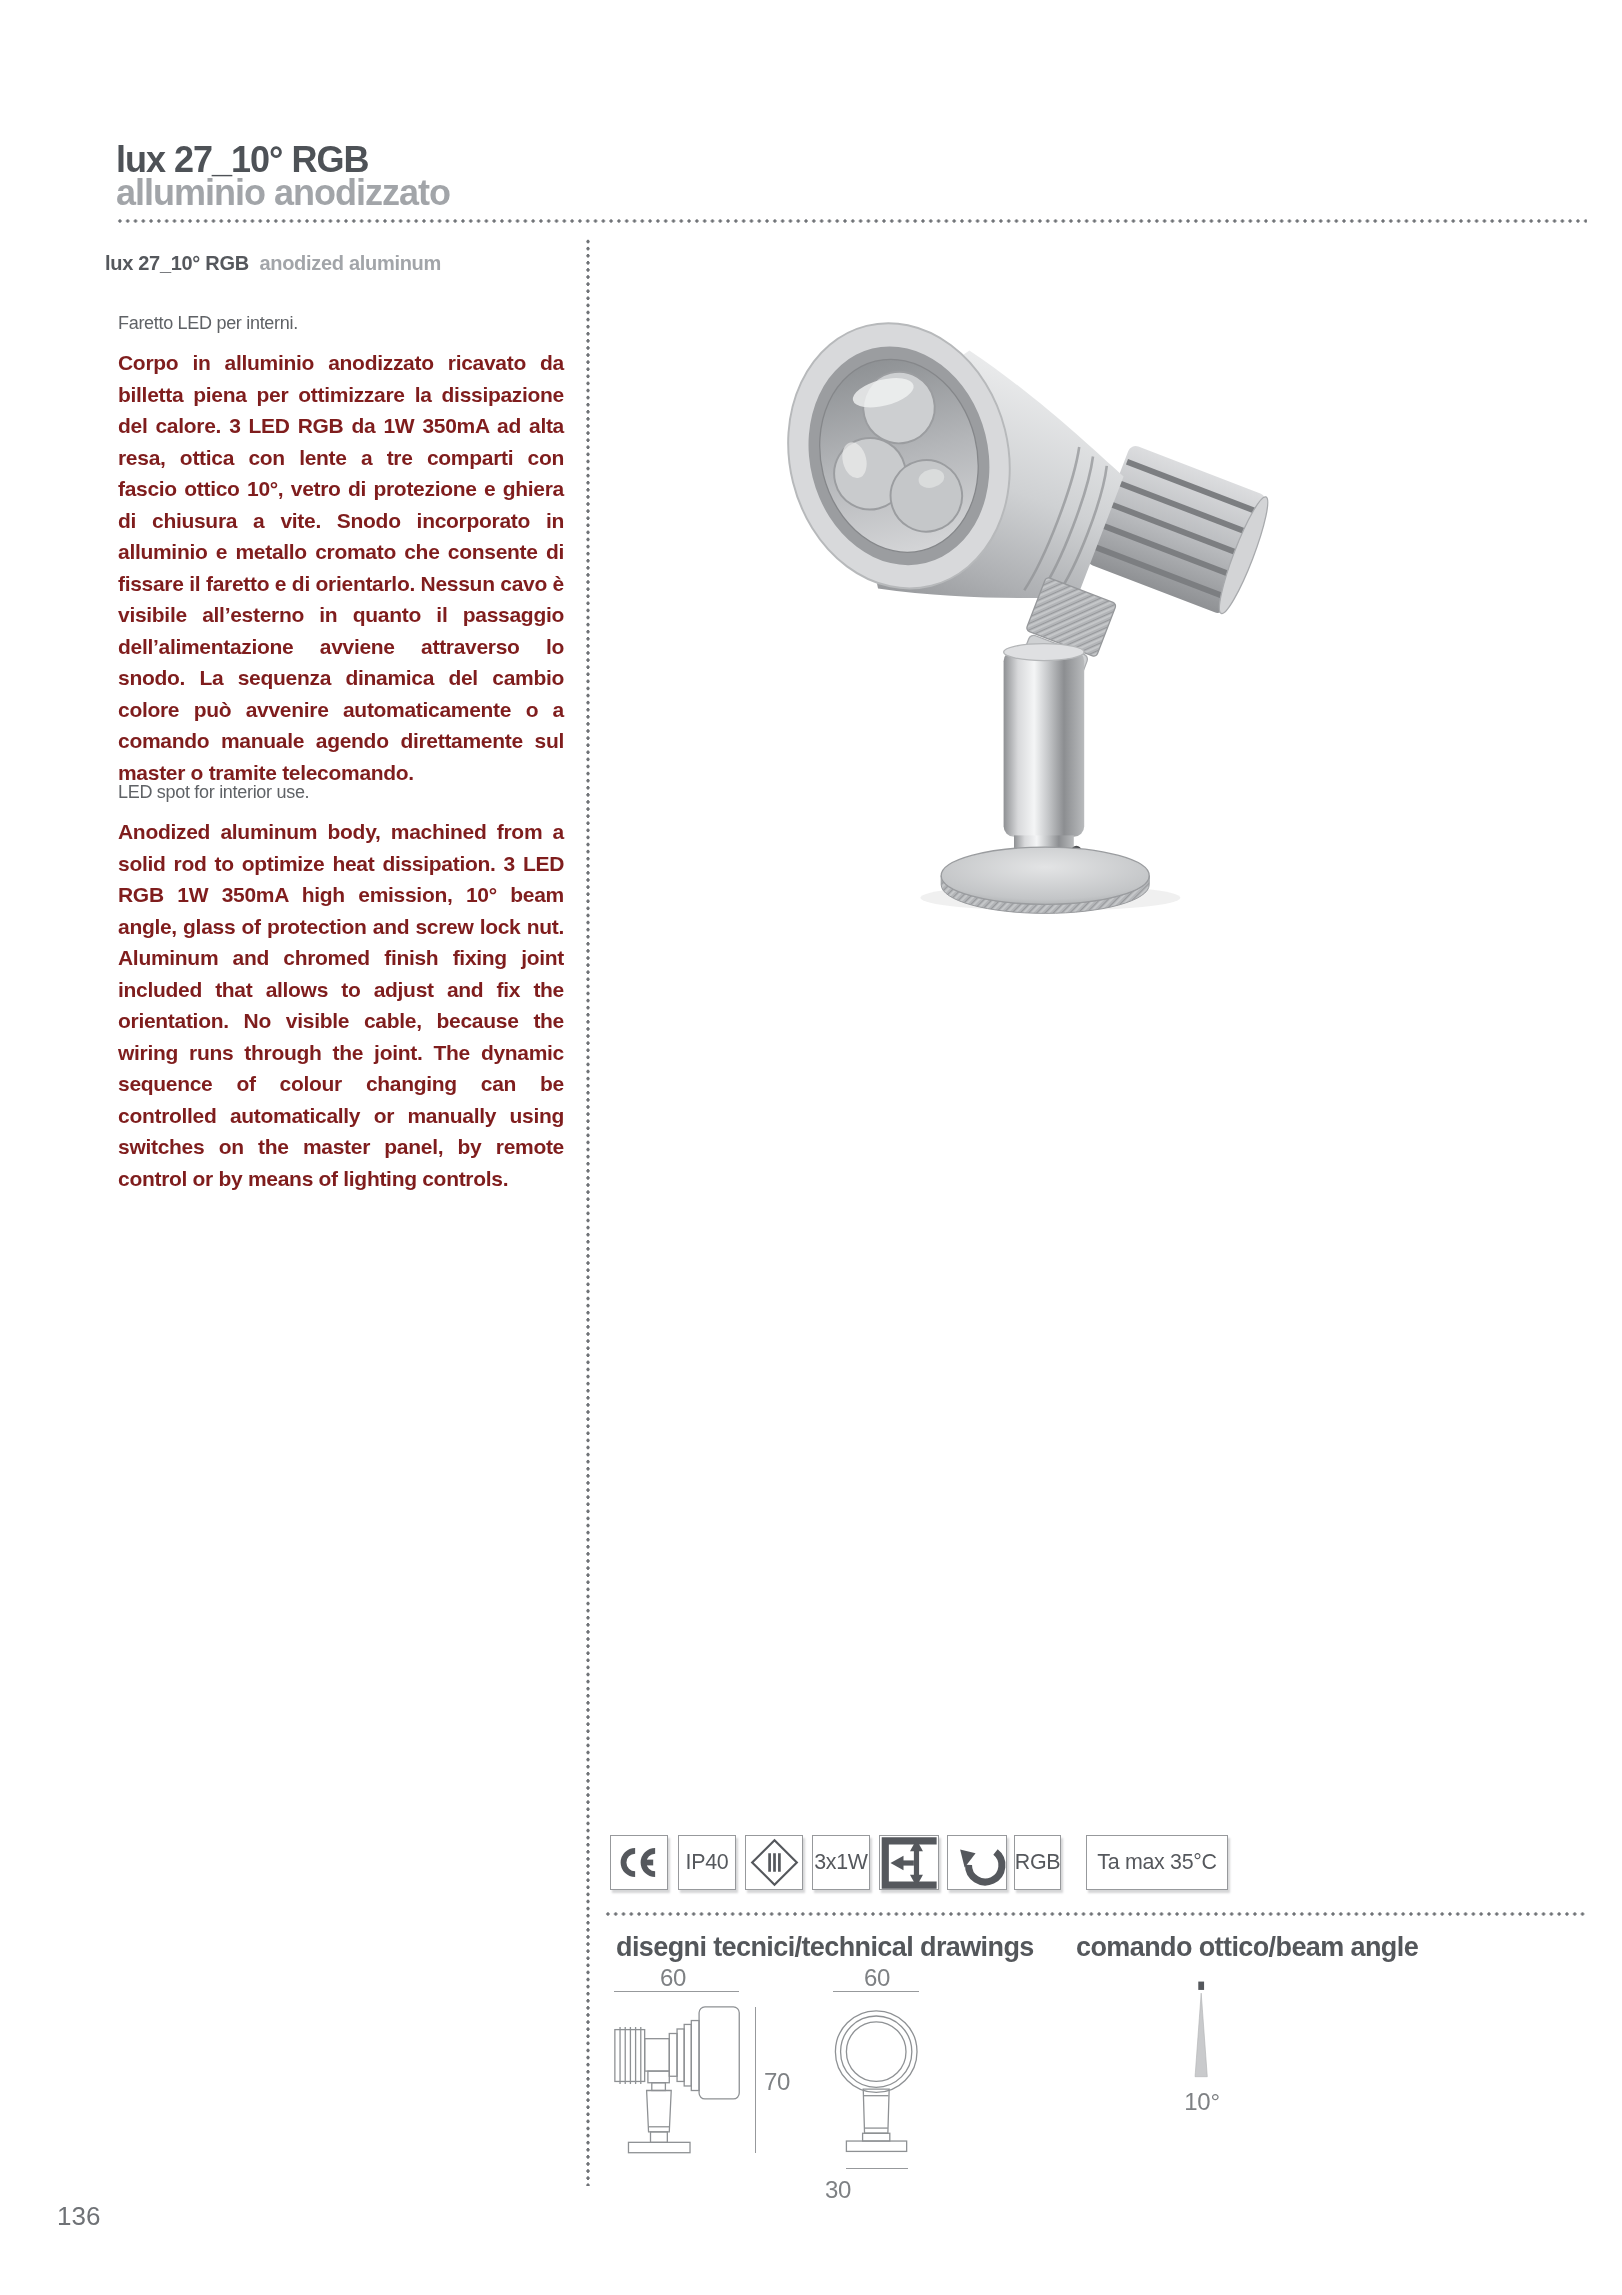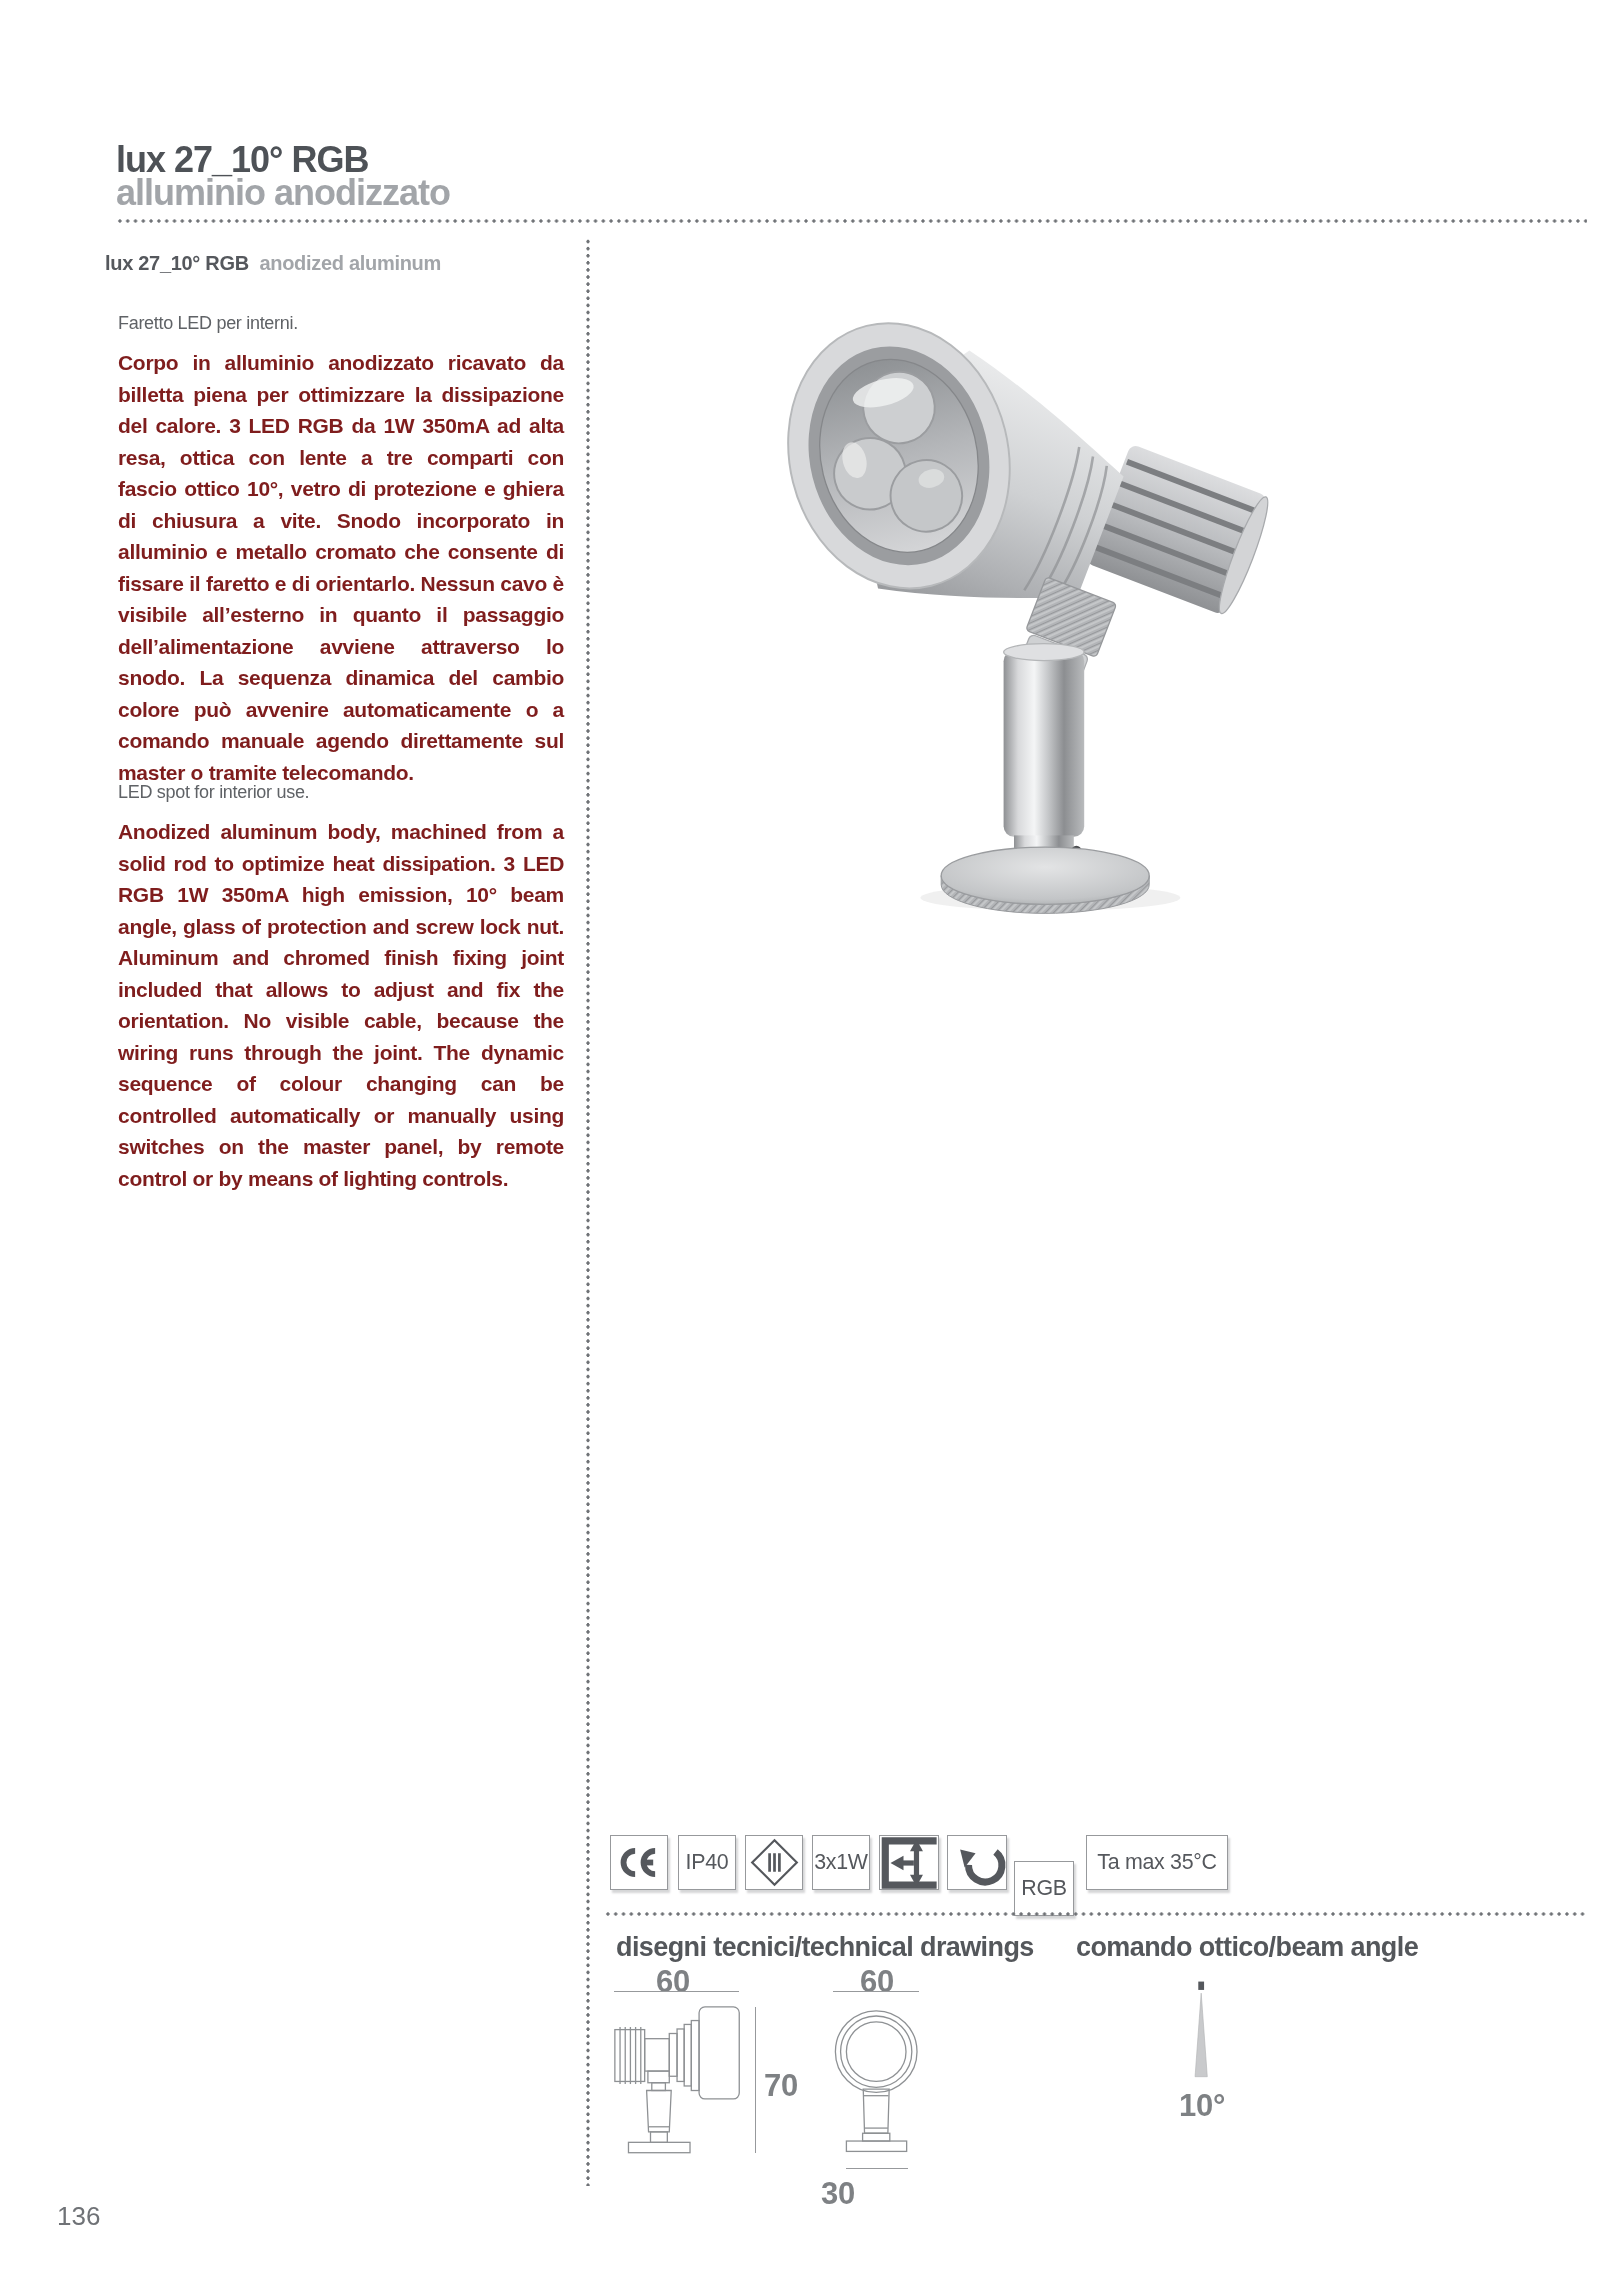--- a/index.html
+++ b/index.html
@@ -30,21 +30,21 @@
   .badge{position:absolute;top:1835px;height:55px;background:#fff;border:1.3px solid #97999c;
          box-shadow:1.9px 2.6px 1.9px rgba(105,108,112,0.28);display:flex;align-items:center;justify-content:center;
          box-sizing:border-box;}
   .badge span{font-size:21.4px;color:#55585d;letter-spacing:-0.3px;}
 
   
   .section-heading{position:absolute;top:1932px;font-size:27px;font-weight:bold;
                    letter-spacing:-0.6px;color:#54575b;white-space:nowrap;}
 
   
-  .dim{position:absolute;font-size:31px;font-weight:700;color:#7e8184;letter-spacing:-0.3px;}
+  .dim{position:absolute;font-size:24px;font-weight:400;color:#7e8184;letter-spacing:-0.3px;}
   .dim.center{transform:translateX(-50%);}
   .dline{position:absolute;background:#97999c;}
 
   .pageno{position:absolute;left:57px;top:2201px;font-size:26px;color:#6f7276;}
 
   svg{position:absolute;overflow:visible;}
   .lineart{stroke:#8e9194;stroke-width:2;fill:none;}
 </style>
 </head>
 <body>
@@ -192,21 +192,21 @@
       <line x1="52" y1="40" x2="34" y2="40" stroke="#55585d" stroke-width="8"></line>
       <polygon points="16,40 36,29 36,51" fill="#55585d"></polygon>
     </svg>
   </div>
   <div class="badge" style="left:947px;width:60px;">
     <svg width="45" height="38" viewBox="0 0 70 58">
       <path d="M 63 12 A 26 26 0 1 1 21 32" fill="none" stroke="#55585d" stroke-width="11"></path>
       <polygon points="8,8 32,14 15,36" fill="#55585d"></polygon>
     </svg>
   </div>
-  <div class="badge" style="left:1014px;width:60px;margin-top:26px;">
+  <div class="badge" style="left:1014px;width:47px;">
     <span>RGB</span>
   </div>
   <div class="badge" style="left:1086px;width:142px;">
     <span>Ta max 35°C</span>
   </div>
 
   <div class="dot-h" style="left:604px;top:1912px;width:983px;"></div>
 
   <div class="section-heading" style="left:616px;">disegni tecnici/technical drawings</div>
   <div class="section-heading" style="left:1076px;">comando ottico/beam angle</div>

